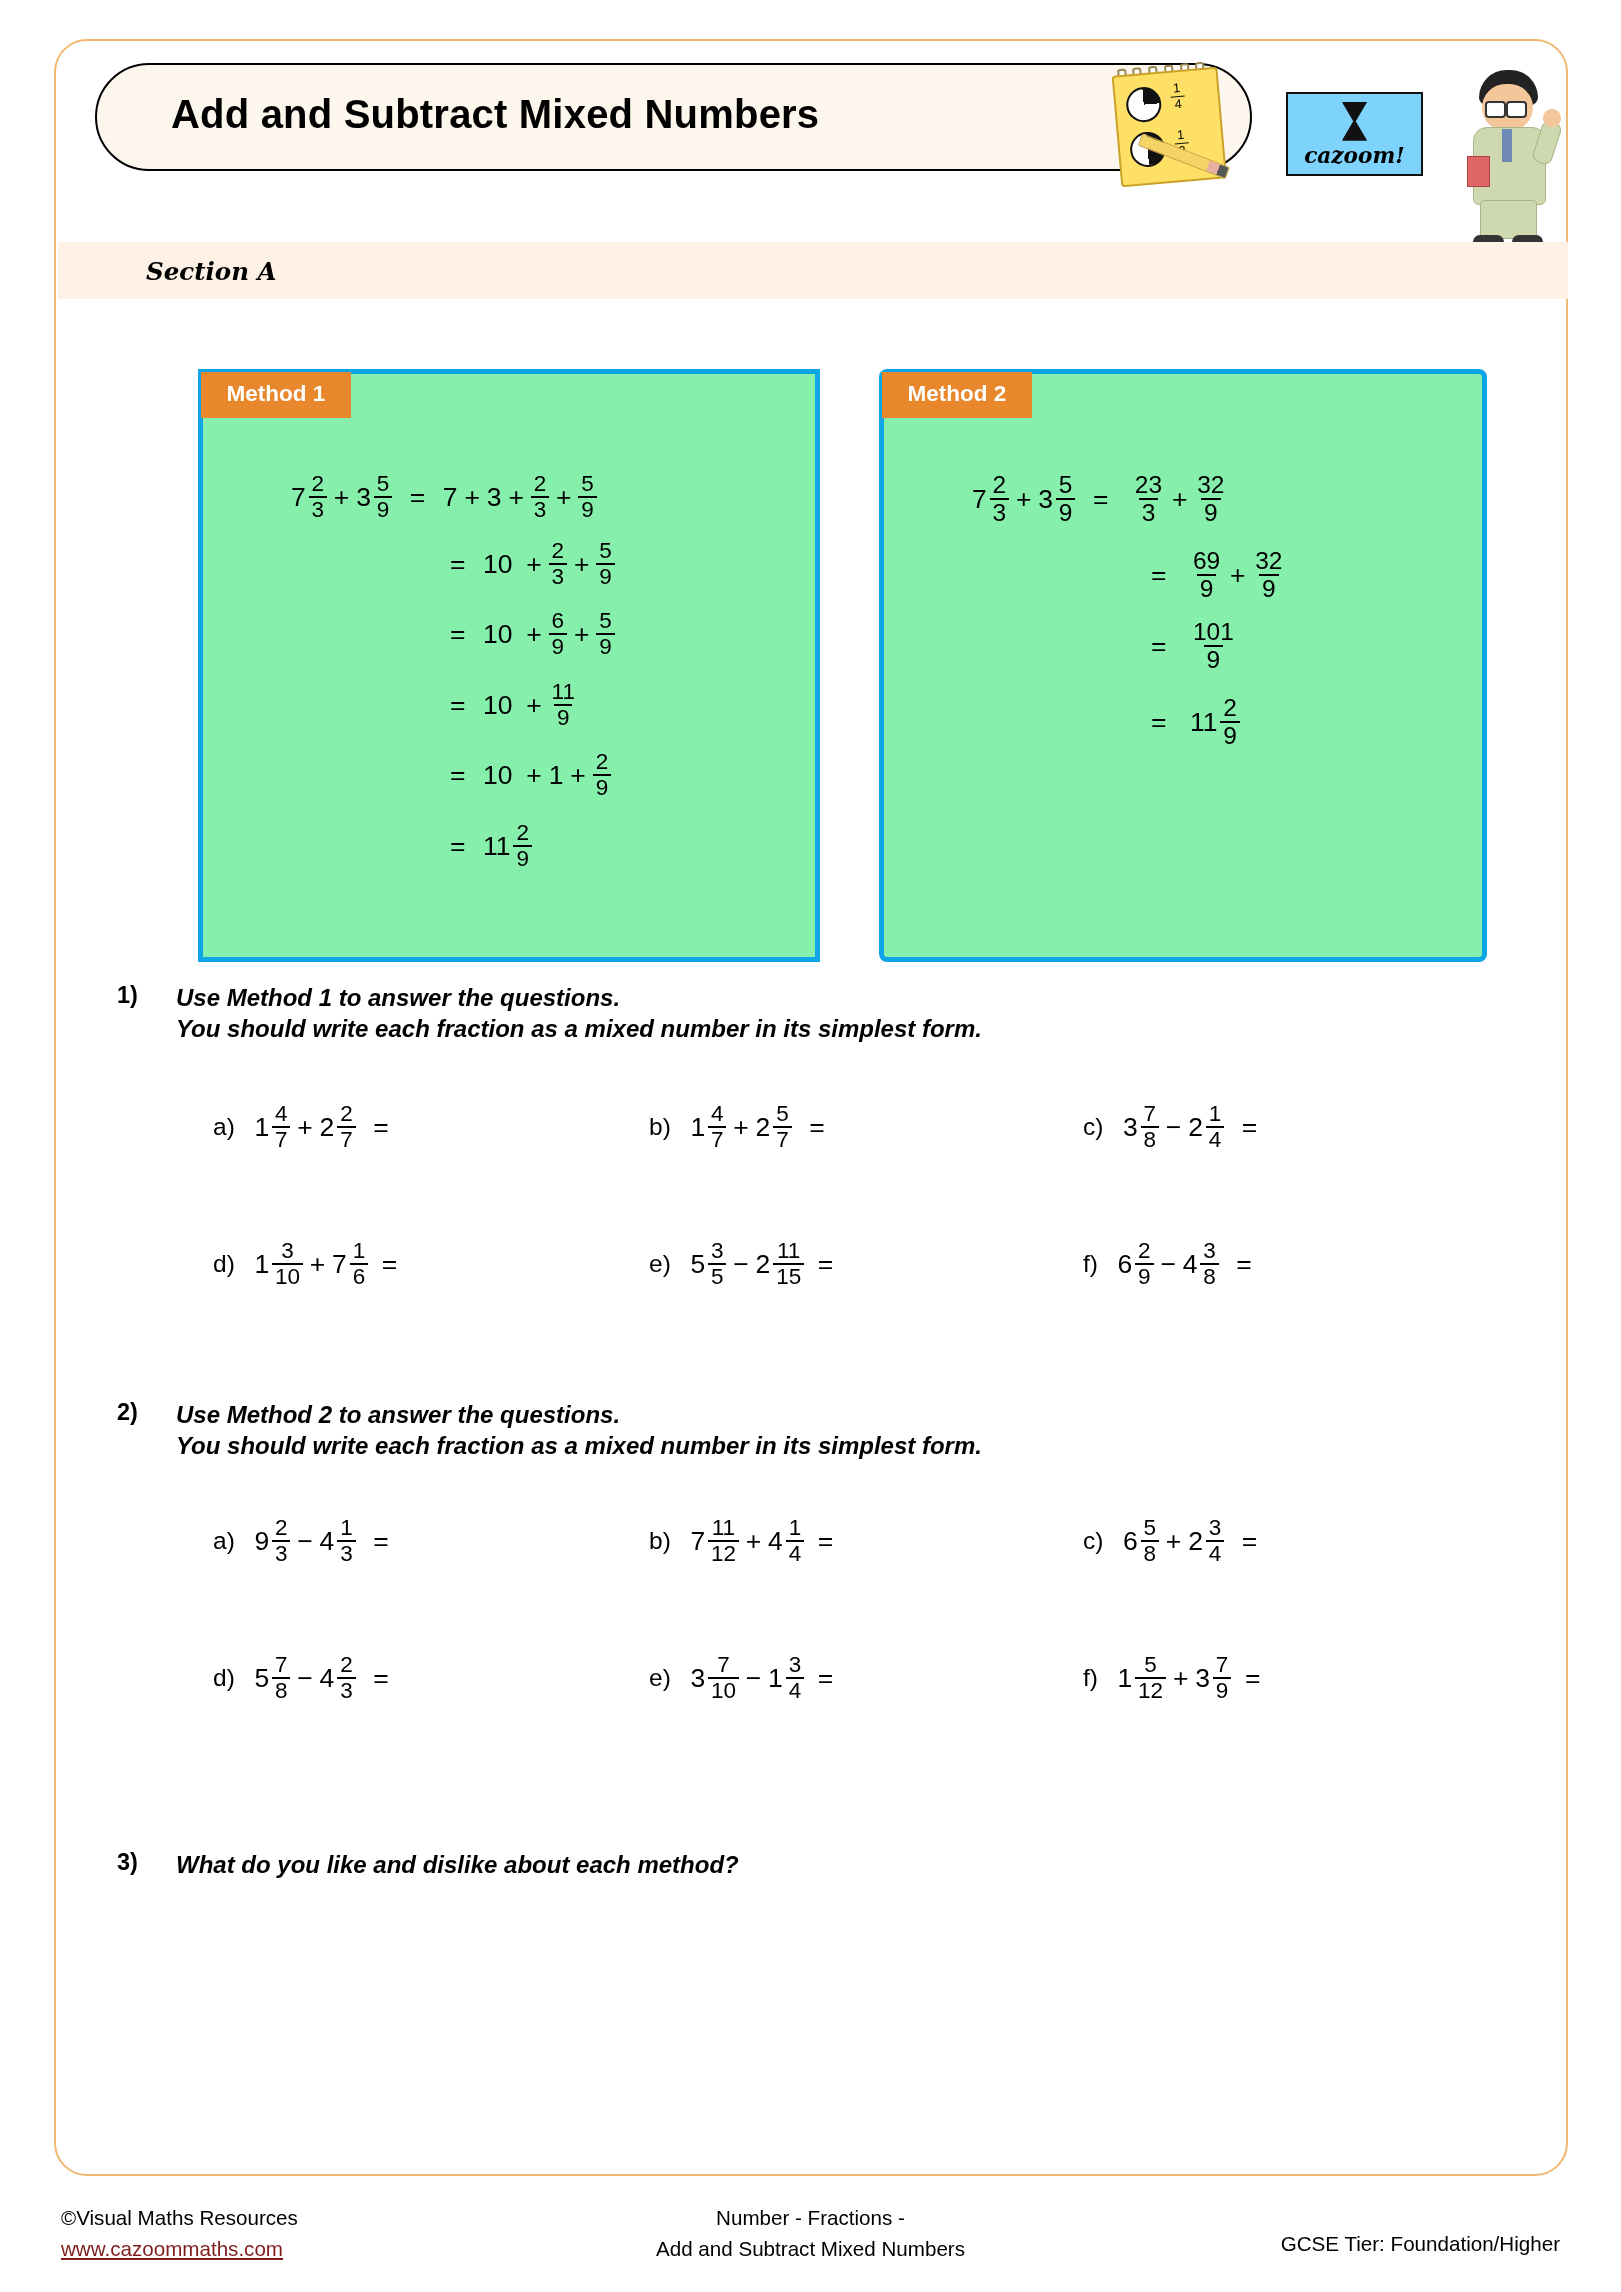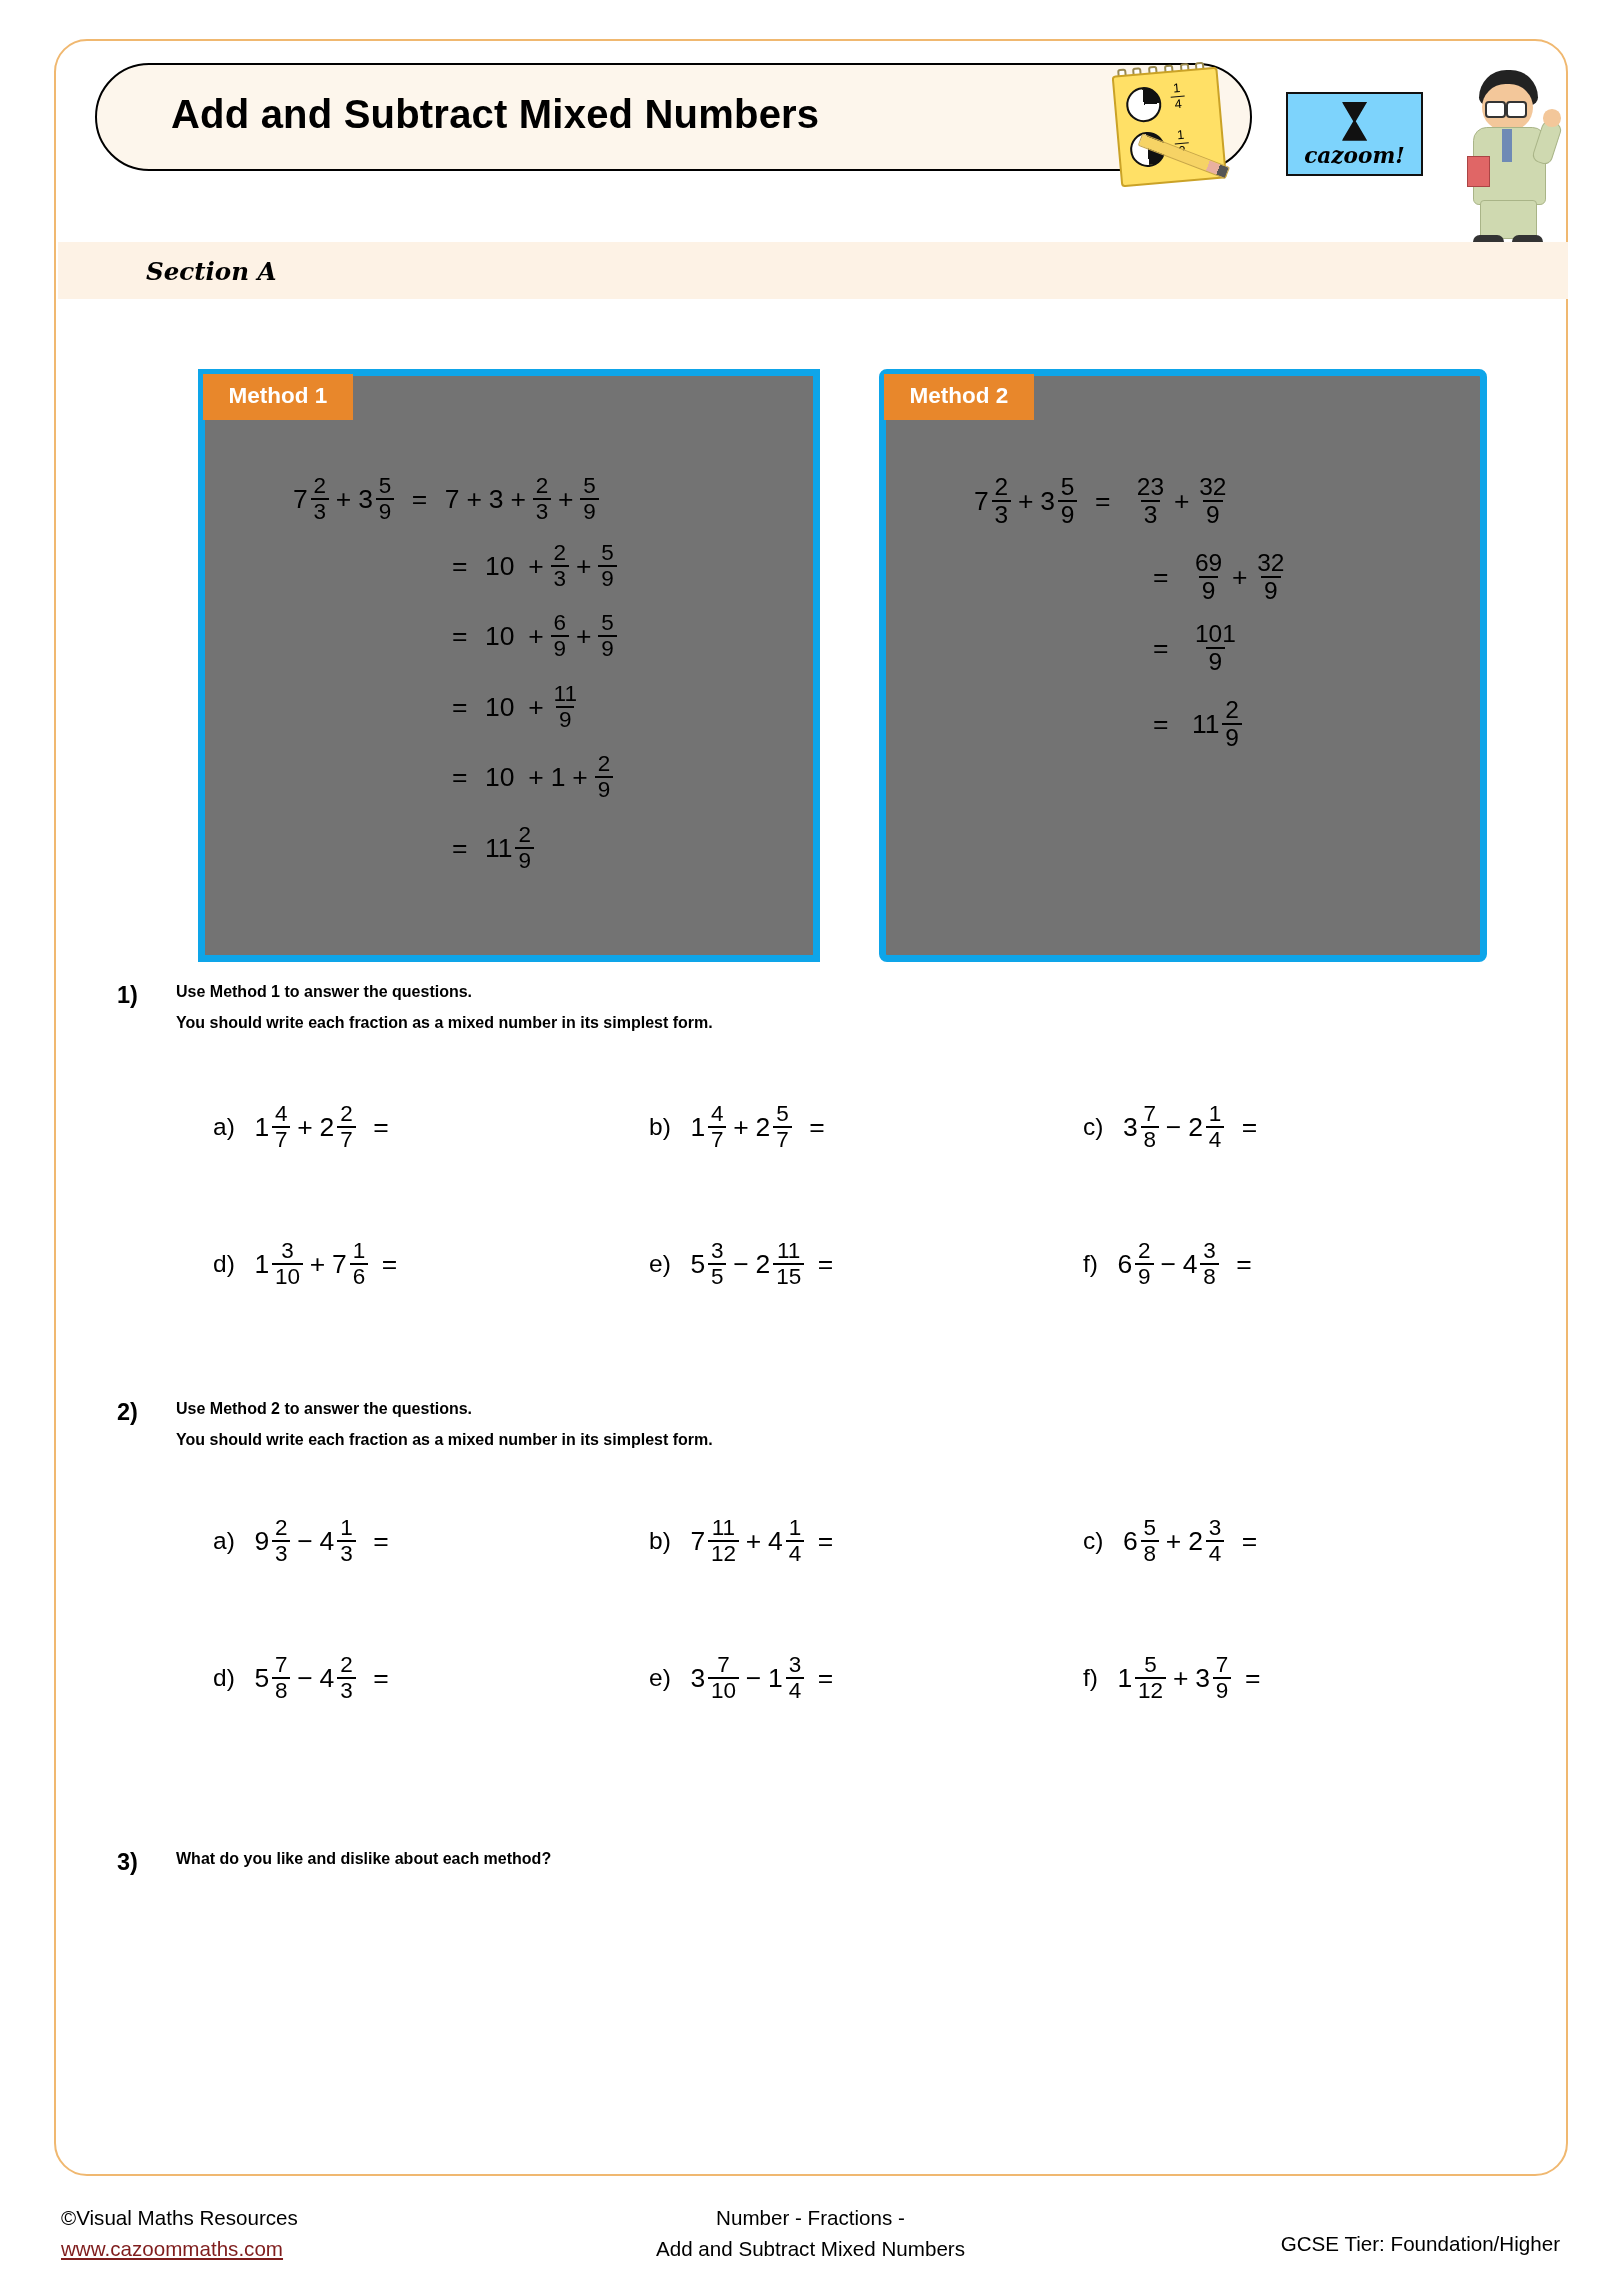--- a/index.html
+++ b/index.html
@@ -168,22 +168,22 @@
     position: absolute;
     left: 294px;
     top: 218px;
     font-family: "DejaVu Serif", serif;
     font-style: italic;
     font-size: 24.5px;
   }
   
   .method-box {
     position: absolute;
-    border: 7px solid #0ea5e9;
-    background: #737373;
+    border: 5px solid #0ea5e9;
+    background: #86efac;
     box-sizing: border-box;
   }
   #method1 { left: 142px; top: 328px; width: 622px; height: 593px; }
   #method2 { left: 823px; top: 328px; width: 608px; height: 593px; border-radius: 8px; }
   .method-tab {
     position: absolute;
     left: -2px;
     top: -2px;
     background: #e8872b;
     color: #fff;
@@ -214,23 +214,24 @@
   .frac .d { padding: 0 2.9px; border-top: 2px solid #000; }
   .big .frac { font-size: 24.5px; }
   
   .qnum {
     position: absolute;
     font-size: 23.5px;
     font-weight: bold;
   }
   .qtext {
     position: absolute;
-    font-size: 16px;
+    font-size: 24px;
     font-weight: bold;
     line-height: 1.3;
+    font-style: italic;
   }
   .qitem {
     position: absolute;
     display: flex;
     align-items: center;
     font-size: 26.5px;
   }
   .qlabel { margin-right: 19.6px; font-size: 24.5px; }
   
   .footer {

